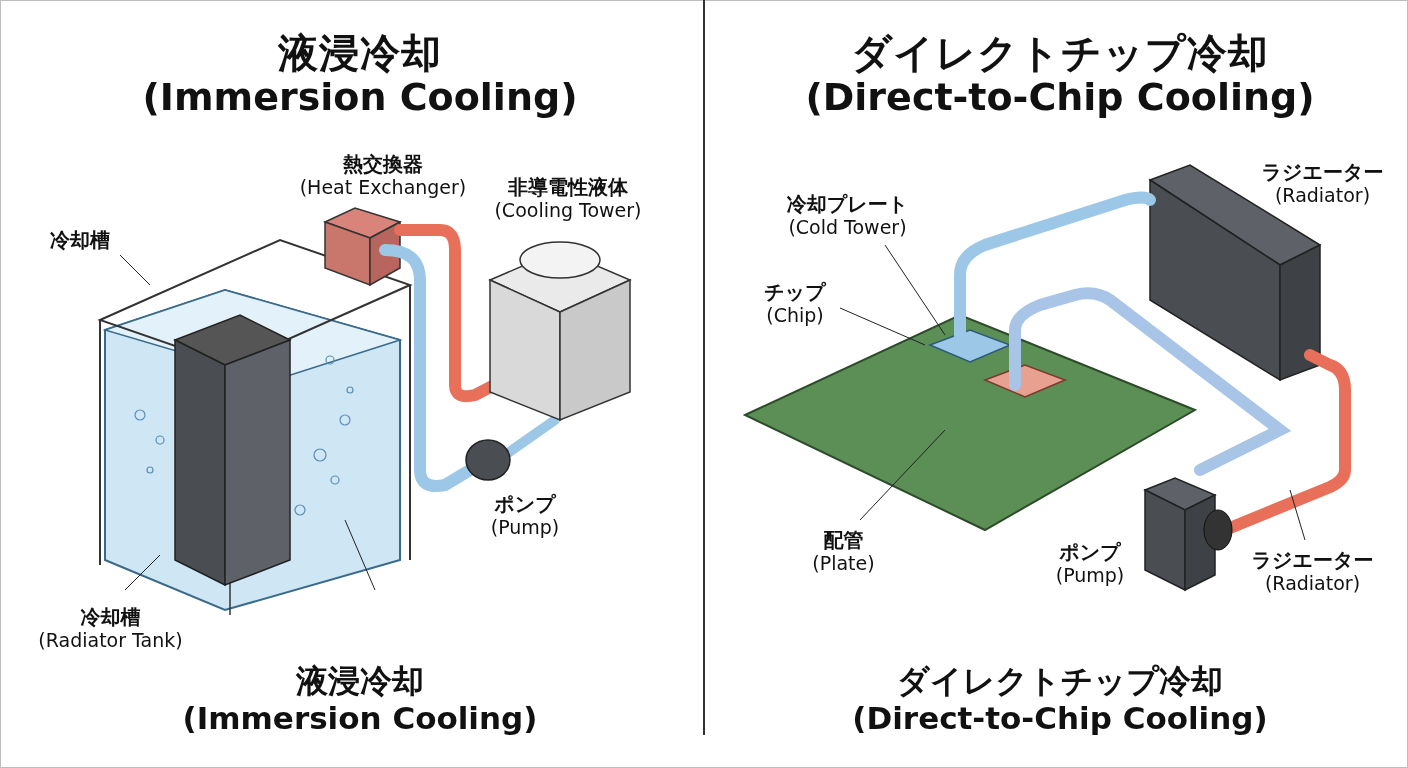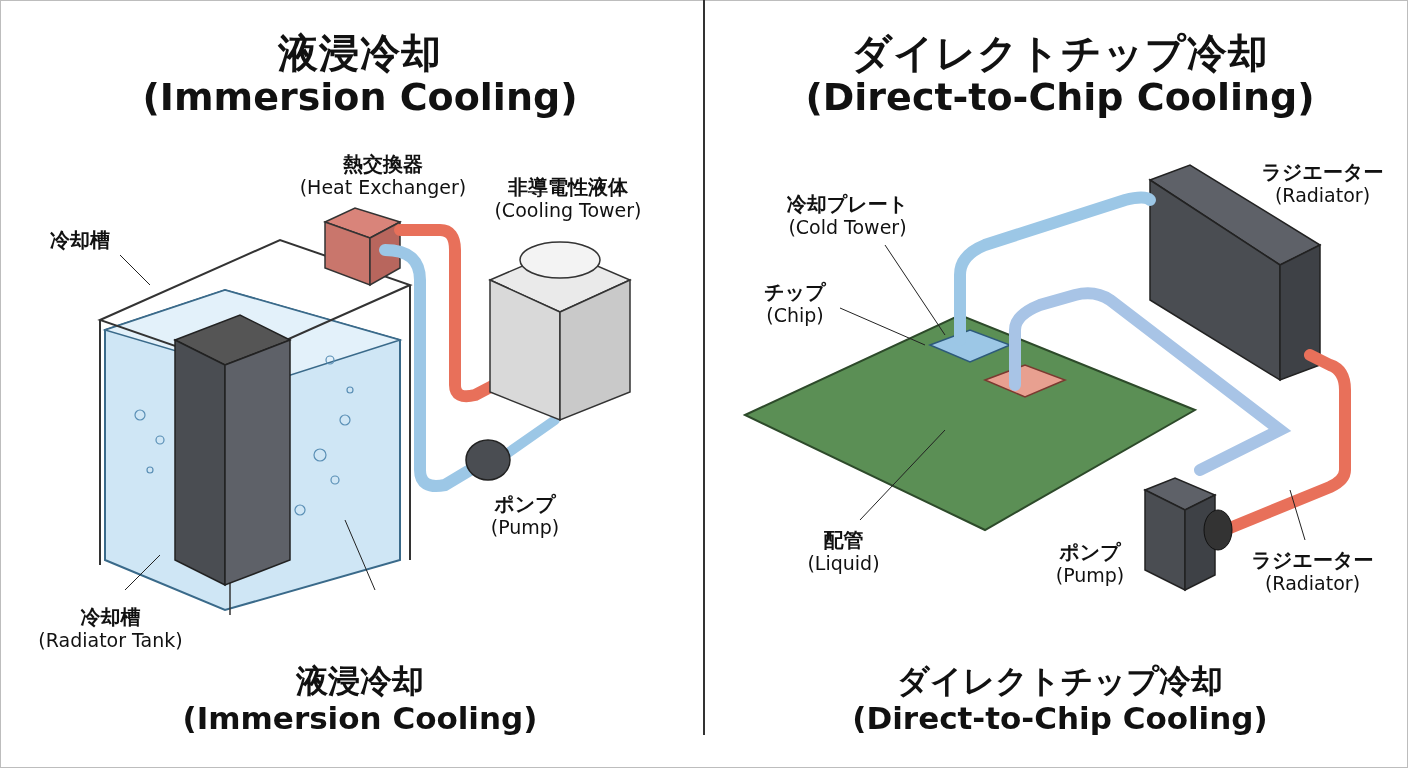--- a/index.html
+++ b/index.html
@@ -149,21 +149,21 @@
 <div class="label" style="left:755px;top:280px;width:80px;">
   <span class="jp">チップ</span>
   <span class="en">(Chip)</span>
 </div>
 <div class="label" style="left:1255px;top:160px;width:135px;">
   <span class="jp">ラジエーター</span>
   <span class="en">(Radiator)</span>
 </div>
 <div class="label" style="left:796px;top:528px;width:95px;">
   <span class="jp">配管</span>
-  <span class="en">(Liquid)</span>
+  <span class="en">(Plate)</span>
 </div>
 <div class="label" style="left:1045px;top:540px;width:90px;">
   <span class="jp">ポンプ</span>
   <span class="en">(Pump)</span>
 </div>
 <div class="label" style="left:1245px;top:548px;width:135px;">
   <span class="jp">ラジエーター</span>
   <span class="en">(Radiator)</span>
 </div>
 

